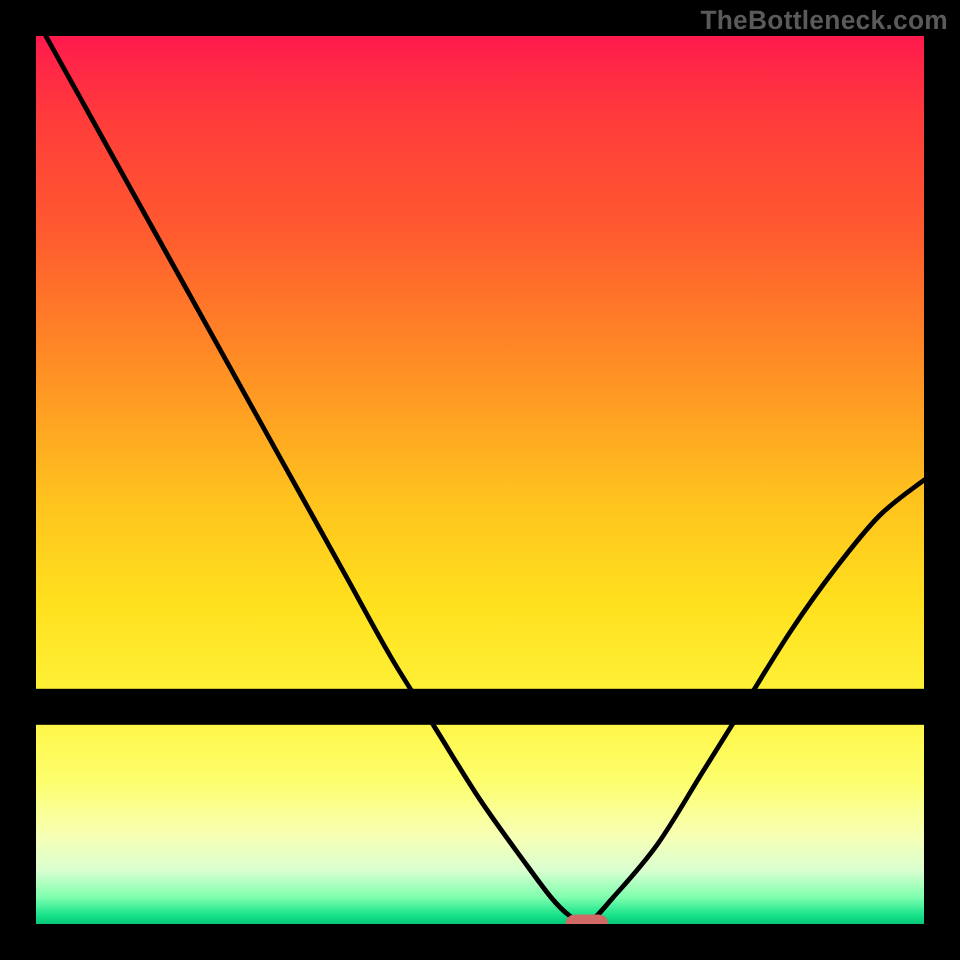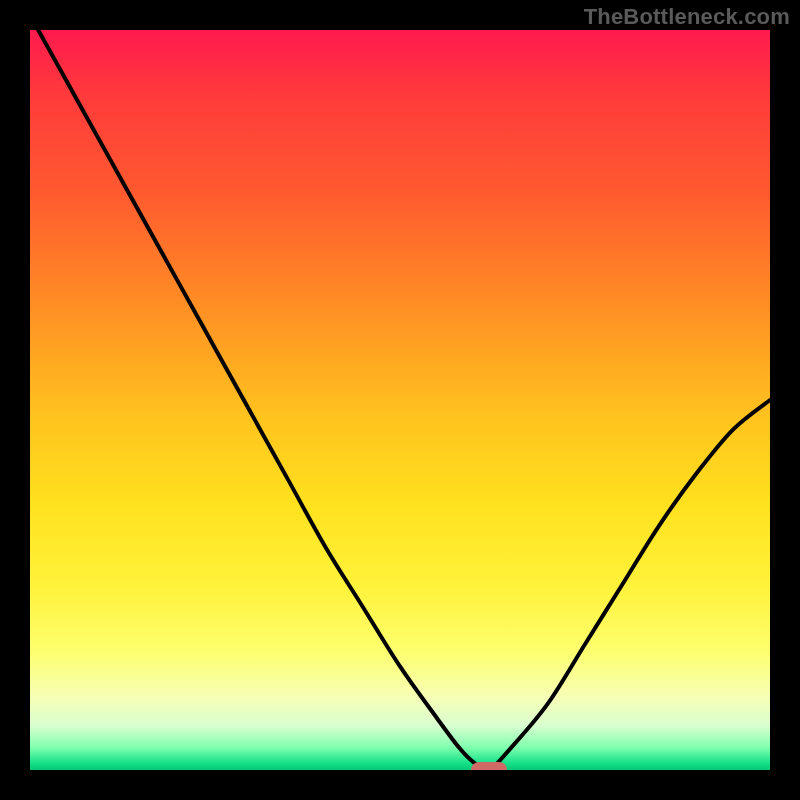--- a/index.html
+++ b/index.html
@@ -7,21 +7,21 @@
     padding: 0;
     width: 800px;
     height: 800px;
     background: #000;
     font-family: Arial, Helvetica, sans-serif;
     overflow: hidden;
   }
   .stage {
     position: relative;
     width: 800px;
-    height: 800px;
+    height: 604px;
     background: #000;
   }
   .watermark {
     position: absolute;
     top: 4px;
     right: 10px;
     color: #5a5a5a;
     font-size: 22px;
     font-weight: 600;
     letter-spacing: 0.2px;

